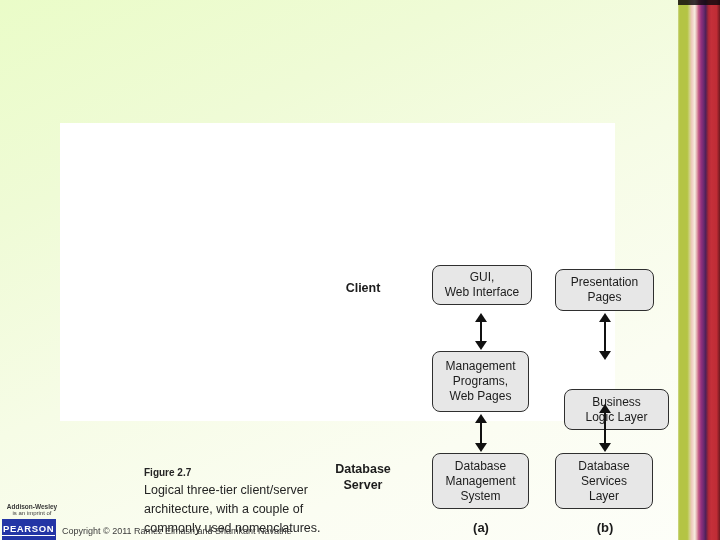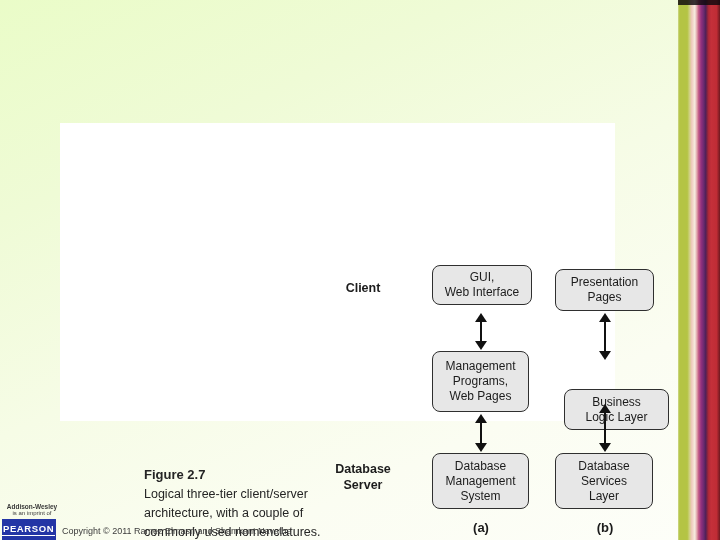--- a/index.html
+++ b/index.html
@@ -71,21 +71,21 @@
   .ar-b1{left:539px;top:190px;height:47px;}
   .ar-b2{left:539px;top:281px;height:48px;}
 
   .collabel{
     position:absolute;top:397px;width:50px;text-align:center;
     font-weight:bold;font-size:13px;color:#1c1c1c;
   }
   .cl-a{left:396px;} .cl-b{left:520px;}
 
   .caption{position:absolute;left:84px;top:344px;width:190px;color:#242424;}
-  .caption .cap-title{font-weight:bold;font-size:13px;margin-bottom:3px;}
+  .caption .cap-title{font-weight:bold;font-size:10px;margin-bottom:3px;}
   .caption .cap-text{font-size:12.5px;line-height:19px;white-space:pre-line;}
 
   
   .imprint{position:absolute;left:6px;top:503px;width:52px;text-align:center;color:#3a3a3a;}
   .imprint .imp-name{font-weight:bold;font-size:6.5px;line-height:7px;}
   .imprint .imp-of{font-size:6px;line-height:7px;}
   .pearson{
     position:absolute;left:2px;top:519px;width:54px;height:21px;
     background:#2335a5;display:flex;align-items:center;justify-content:flex-start;
   }

